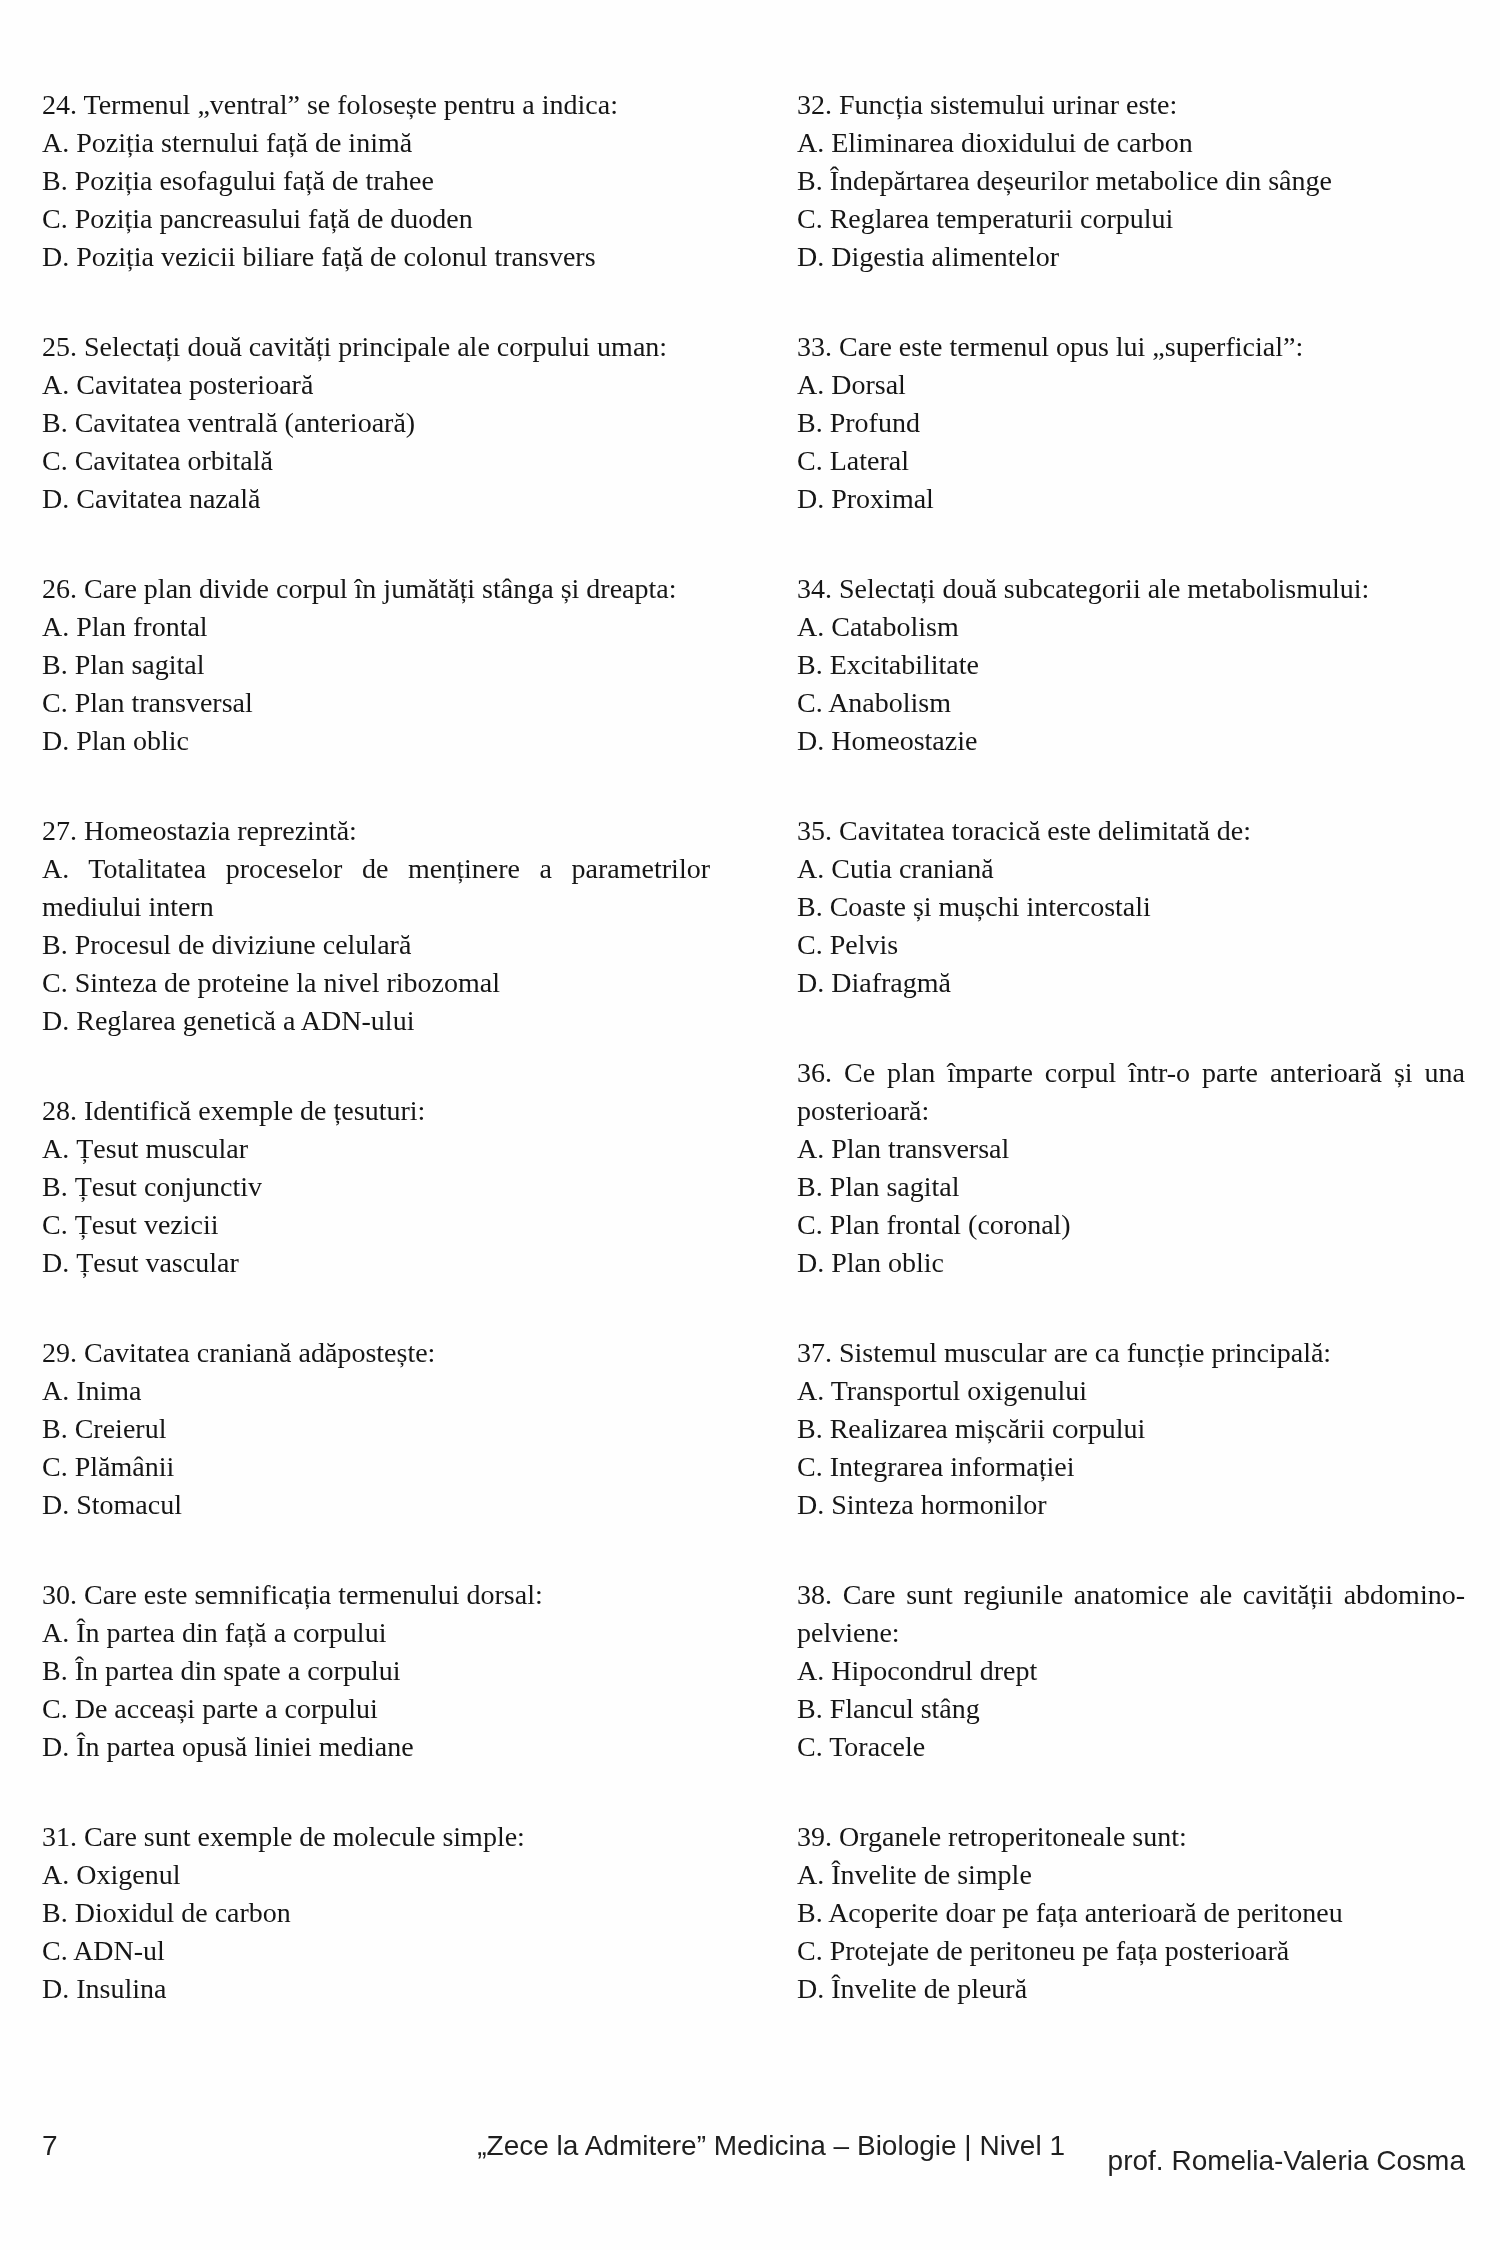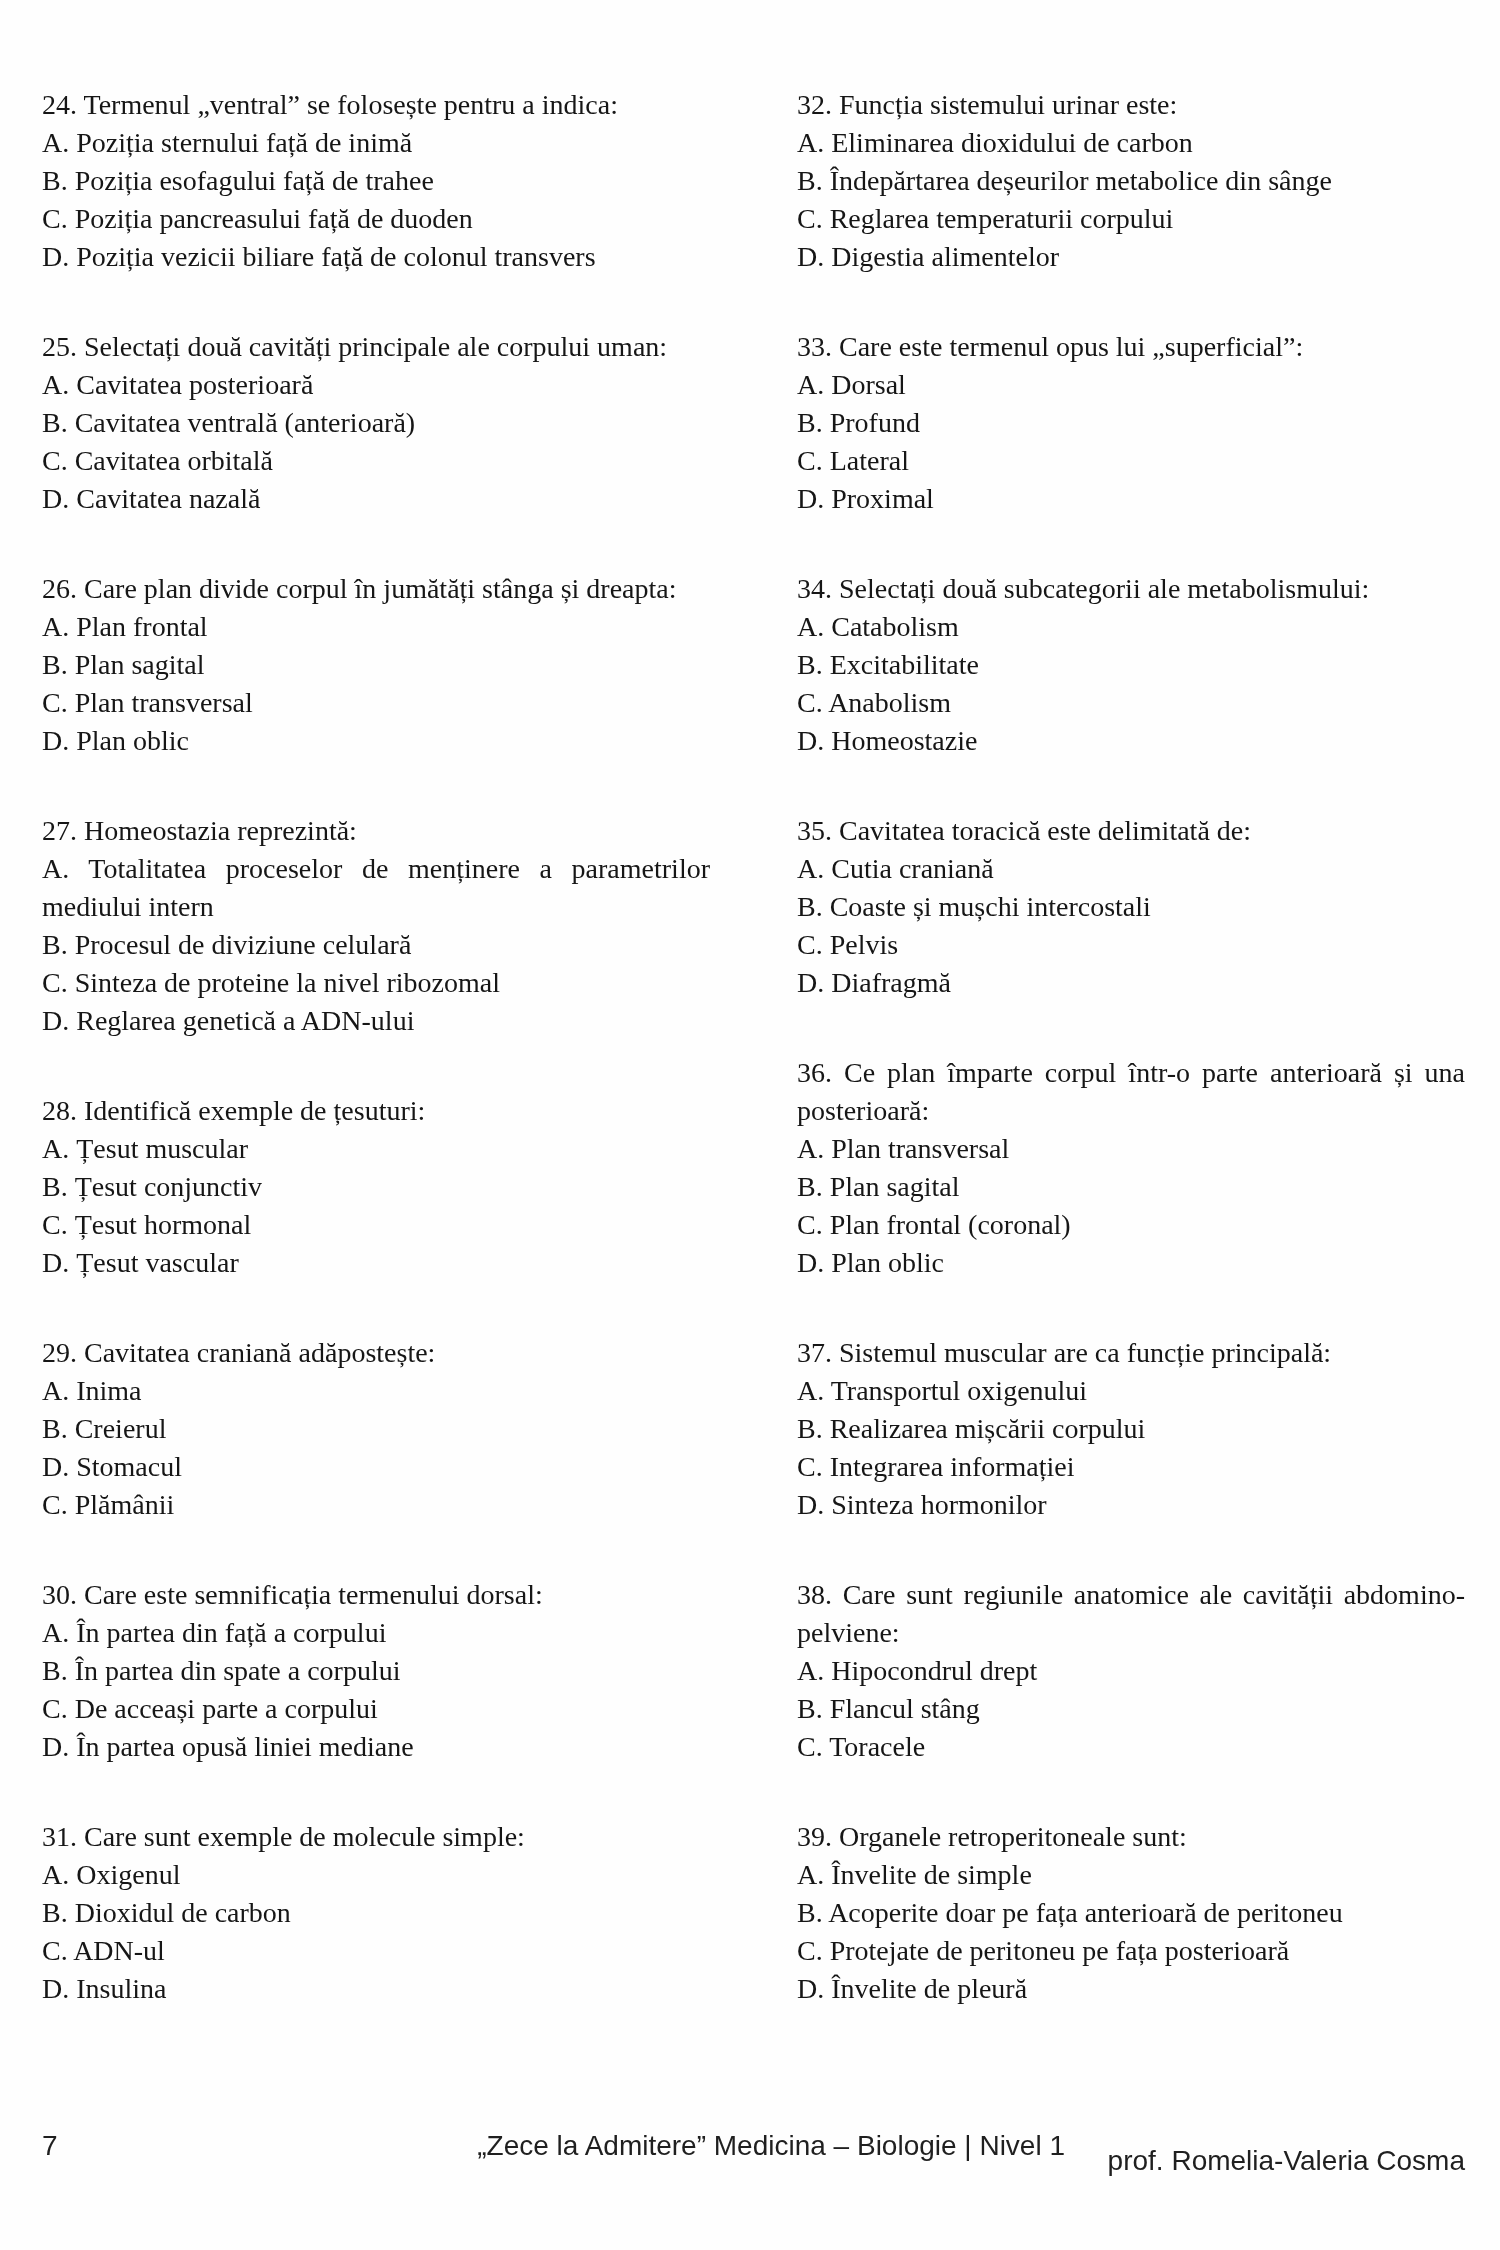--- a/index.html
+++ b/index.html
@@ -80,29 +80,29 @@
         <p>27. Homeostazia reprezintă:</p>
         <p>A. Totalitatea proceselor de menținere a parametrilor mediului intern</p>
         <p>B. Procesul de diviziune celulară</p>
         <p>C. Sinteza de proteine la nivel ribozomal</p>
         <p>D. Reglarea genetică a ADN-ului</p>
       </div>
       <div class="q">
         <p>28. Identifică exemple de țesuturi:</p>
         <p>A. Țesut muscular</p>
         <p>B. Țesut conjunctiv</p>
-        <p>C. Țesut hormonal</p>
+        <p>C. Țesut vezicii</p>
         <p>D. Țesut vascular</p>
       </div>
       <div class="q">
         <p>29. Cavitatea craniană adăpostește:</p>
         <p>A. Inima</p>
         <p>B. Creierul</p>
+        <p>C. Plămânii</p>
         <p>D. Stomacul</p>
-        <p>C. Plămânii</p>
       </div>
       <div class="q">
         <p>30. Care este semnificația termenului dorsal:</p>
         <p>A. În partea din față a corpului</p>
         <p>B. În partea din spate a corpului</p>
         <p>C. De acceași parte a corpului</p>
         <p>D. În partea opusă liniei mediane</p>
       </div>
       <div class="q">
         <p>31. Care sunt exemple de molecule simple:</p>

